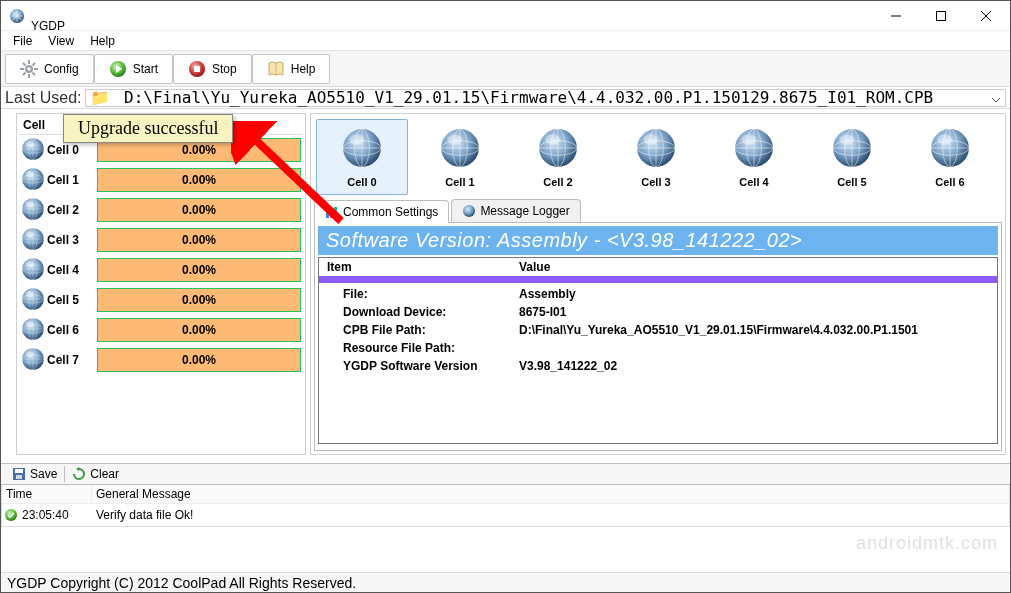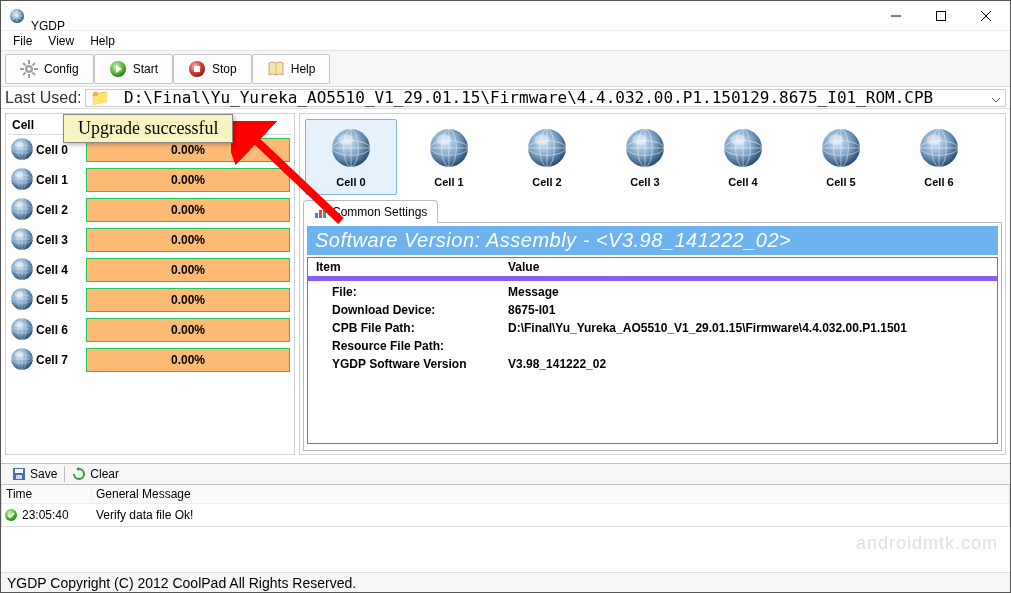--- a/index.html
+++ b/index.html
@@ -22,21 +22,21 @@
 .tbtn .ico { width: 18px; height: 18px; }
 
 
 .lastused { height: 22px; display: flex; align-items: center; padding: 0 4px; border-bottom: 1px solid #dcdcdc; font-size: 16px; }
 .lastused .label { margin-right: 4px; color: #333; }
 .lastused .path { font-family: Consolas, monospace; flex: 1; border: 1px solid #ccc; height: 18px; line-height: 16px; padding: 0 18px 0 4px; background: #fff; position: relative; }
 .lastused .path .folder-icon { color: #d9a000; margin-right: 4px; }
 .lastused .dd-arrow { position: absolute; right: 4px; top: 2px; }
 
 
-.mainarea { display: flex; height: 350px; gap: 4px; padding: 4px; }
+.mainarea { display: flex; height: 350px; gap: 4px; padding: 4px; margin-left: 11px; }
 
 .leftpane { width: 290px; display: flex; flex-direction: column; border: 1px solid #d0d0d0; padding: 2px; position: relative; }
 .cell-table-head { display: flex; border-bottom: 1px solid #ddd; font-weight: bold; }
 .cell-table-head .c1 { width: 80px; padding: 2px 4px; }
 .cell-table-head .c2 { flex: 1; text-align: center; padding: 2px 4px; }
 .cell-row { display: flex; align-items: center; height: 30px; }
 .cell-row .orb { width: 24px; height: 24px; margin: 0 2px; }
 .cell-row .cname { width: 50px; font-weight: bold; }
 .cell-row .progress-box { flex: 1; border: 1px solid #22c55e; height: 24px; display: flex; align-items: center; justify-content: center; margin-right: 2px; font-weight: bold; background: #fdba74; }
 
@@ -48,21 +48,21 @@
 .strip-cell .lbl { font-size: 11px; font-weight: bold; margin-top: 4px; }
 
 .tabs-row { display: flex; height: 24px; border-bottom: 1px solid #bbb; margin-top: 2px; }
 .tab { border: 1px solid #bbb; border-bottom: none; border-top-left-radius: 4px; border-top-right-radius: 4px; padding: 2px 10px; margin-right: 2px; background: #f0f0f0; display: flex; align-items: center; gap: 4px; font-size: 12px; }
 .tab.active { background: #fff; font-weight: normal; position: relative; top: 1px; }
 .tab .tab-ico { width: 14px; height: 14px; }
 
 .detail-area { border: 1px solid #bbb; border-top: none; flex: 1; padding: 3px; overflow: hidden; }
 .banner { background: #6cb3ef; color: #fff; font-family: "Segoe UI", sans-serif; font-size: 20px; padding: 3px 8px; font-style: italic; letter-spacing: 0.5px; }
 .info-box { border: 1px solid #777; margin-top: 2px; height: calc(100% - 34px); overflow: hidden; }
-.info-head { display: flex; border-bottom: 5px solid #8b5cf6; font-weight: bold; }
+.info-head { display: flex; border-bottom: 7px solid #8b5cf6; font-weight: bold; }
 .info-head .h1 { width: 200px; padding: 2px 8px; }
 .info-head .h2 { padding: 2px 0; }
 .info-rows { padding: 2px 0; }
 .info-row { display: flex; font-weight: bold; padding: 2px 0; }
 .info-row .k { width: 200px; padding-left: 24px; }
 .info-row .v { flex: 1; white-space: nowrap; }
 
 
 .log-toolbar { border-top: 1px solid #c0c0c0; border-bottom: 1px solid #c0c0c0; background: #f6f6f6; display: flex; align-items: center; height: 22px; padding-left: 4px; margin-top: 4px; }
 .log-btn { display: flex; align-items: center; gap: 4px; padding: 0 6px; height: 18px; border: 1px solid transparent; }
@@ -417,33 +417,39 @@
 
     <div class="tabs-row">
       <div class="tab active">
         <span class="tab-ico"><svg viewBox="0 0 14 14">
               <rect x="1" y="8" width="3" height="5" fill="#3b82f6"></rect>
               <rect x="5" y="5" width="3" height="8" fill="#ef4444"></rect>
               <rect x="9" y="2" width="3" height="11" fill="#10b981"></rect>
             </svg></span>
         <span>Common Settings</span>
       </div>
+      <div class="tab">
+        <span class="tab-ico"><svg viewBox="0 0 14 14">
+              <circle cx="7" cy="7" r="6" fill="url(#orbGrad)"></circle>
+            </svg></span>
+        <span>Message Logger</span>
+      </div>
     </div>
 
     <div class="detail-area">
       <div class="banner">Software Version:  Assembly - &lt;V3.98_141222_02&gt;</div>
       <div class="info-box">
         <div class="info-head">
           <div class="h1">Item</div>
           <div class="h2">Value</div>
         </div>
         <div class="info-rows" id="info-rows">
             <div class="info-row">
               <span class="k">File:</span>
-              <span class="v">Message</span>
+              <span class="v">Assembly</span>
             </div>
             <div class="info-row">
               <span class="k">Download Device:</span>
               <span class="v">8675-I01</span>
             </div>
             <div class="info-row">
               <span class="k">CPB File Path:</span>
               <span class="v">D:\Final\Yu_Yureka_AO5510_V1_29.01.15\Firmware\4.4.032.00.P1.1501</span>
             </div>
             <div class="info-row">

